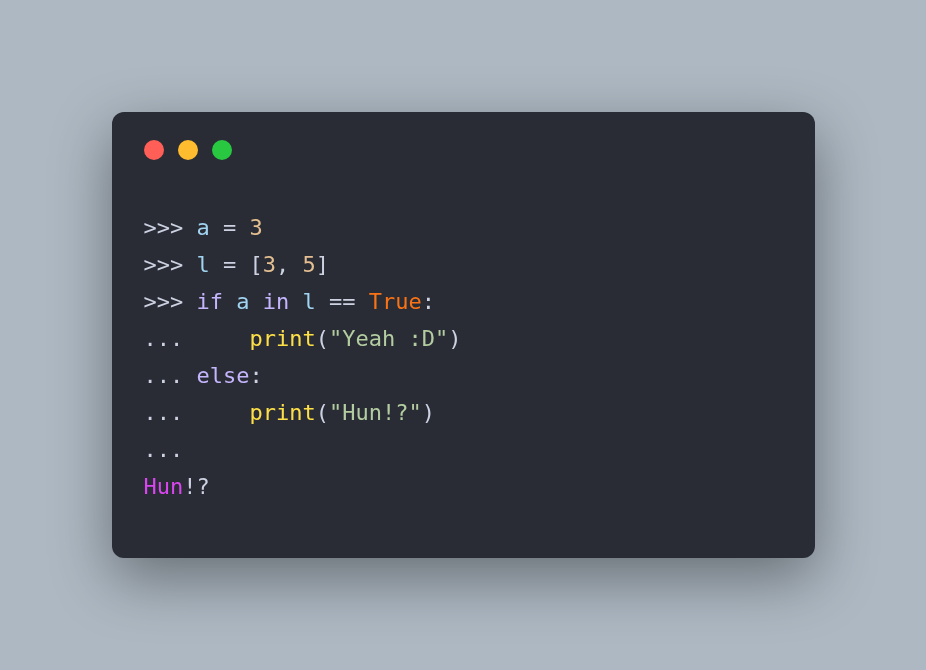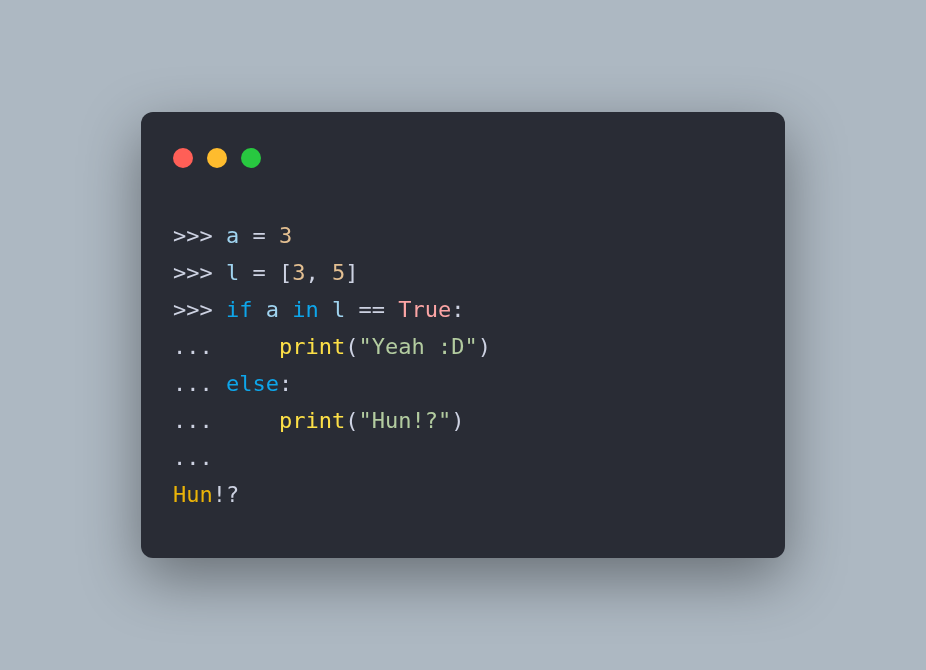--- a/index.html
+++ b/index.html
@@ -12,26 +12,26 @@
       width: 926px;
       height: 670px;
       background: #adb8c2;
       display: flex;
       align-items: center;
       justify-content: center;
       font-family: 'SF Mono', 'Monaco', 'Menlo', 'Consolas', monospace;
     }
     
     .terminal-window {
-      width: 644px;
+      width: 703px;
       height: 446px;
       background: #292c35;
       border-radius: 12px;
       box-shadow: 0 20px 60px rgba(0, 0, 0, 0.4);
-      padding: 36px 32px;
+      padding: 28px 32px;
     }
     
     .window-controls {
       display: flex;
       gap: 14px;
       margin-bottom: 50px;
     }
     
     .control-dot {
       width: 20px;
@@ -67,41 +67,41 @@
     
     .c-op {
       color: #cdd2e2;
     }
     
     .c-num {
       color: #e3bf91;
     }
     
     .c-keyword {
-      color: #0ea5e9;
+      color: #c4b5fd;
     }
     
     .c-bool {
-      color: #fca5a5;
+      color: #f97316;
     }
     
     .c-func {
       color: #fde047;
     }
     
     .c-string {
       color: #b3cca0;
     }
     
     .c-punct {
       color: #cdd2e2;
     }
     
     .c-output1 {
-      color: #eab308;
+      color: #d946ef;
     }
     
     .c-output2 {
       color: #cdd2e2;
     }
   </style>
 </head>
 <body>
 
 <div class="terminal-window">

